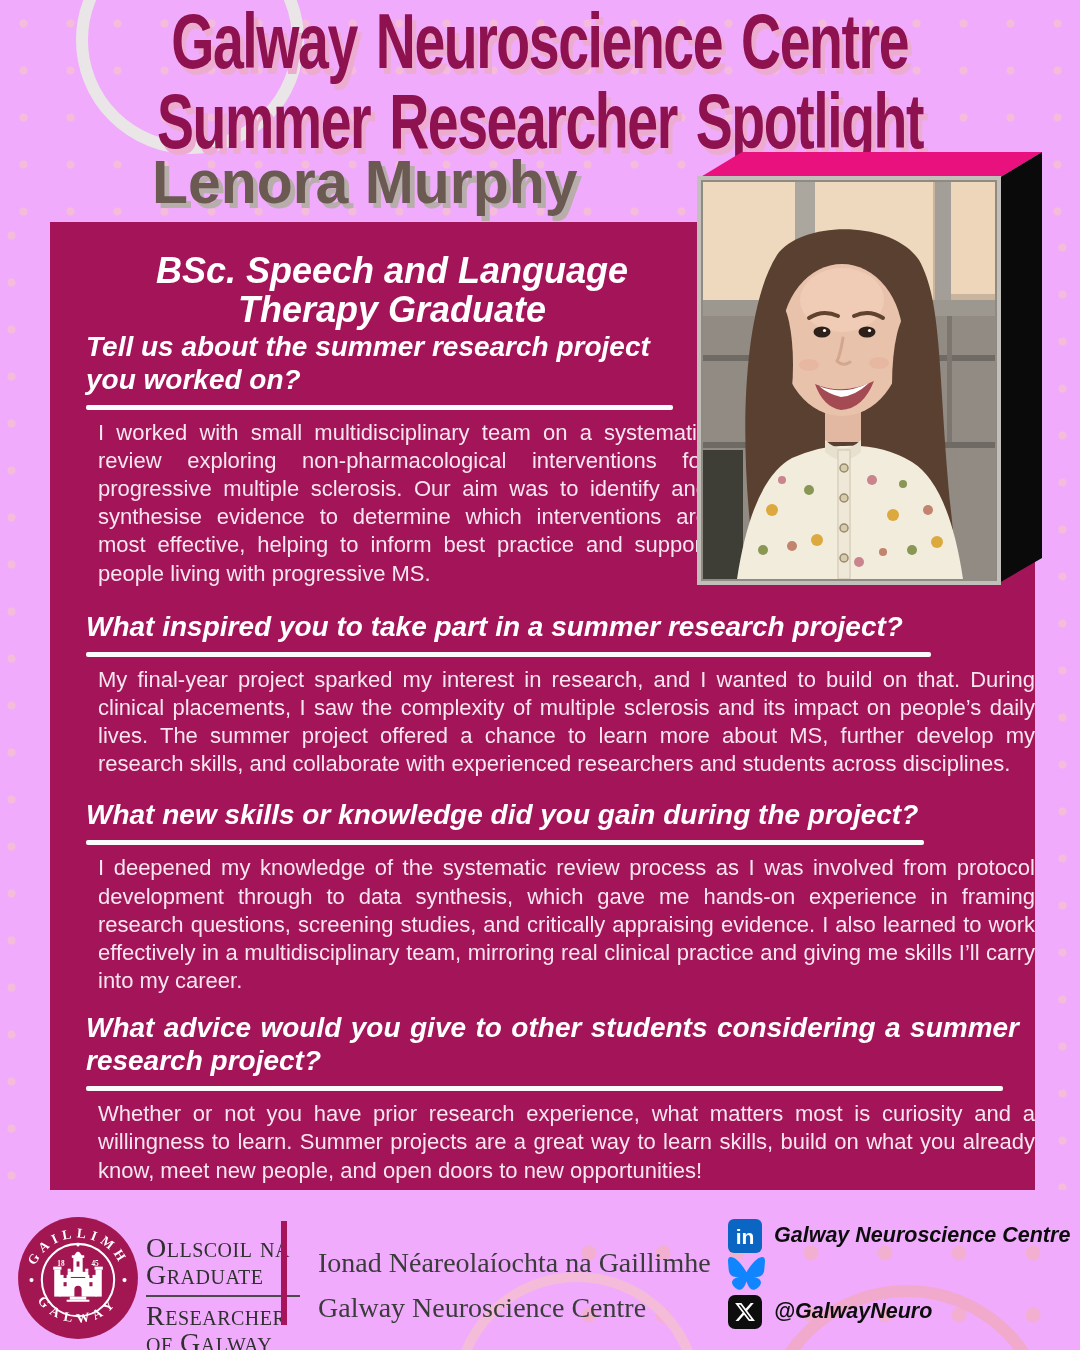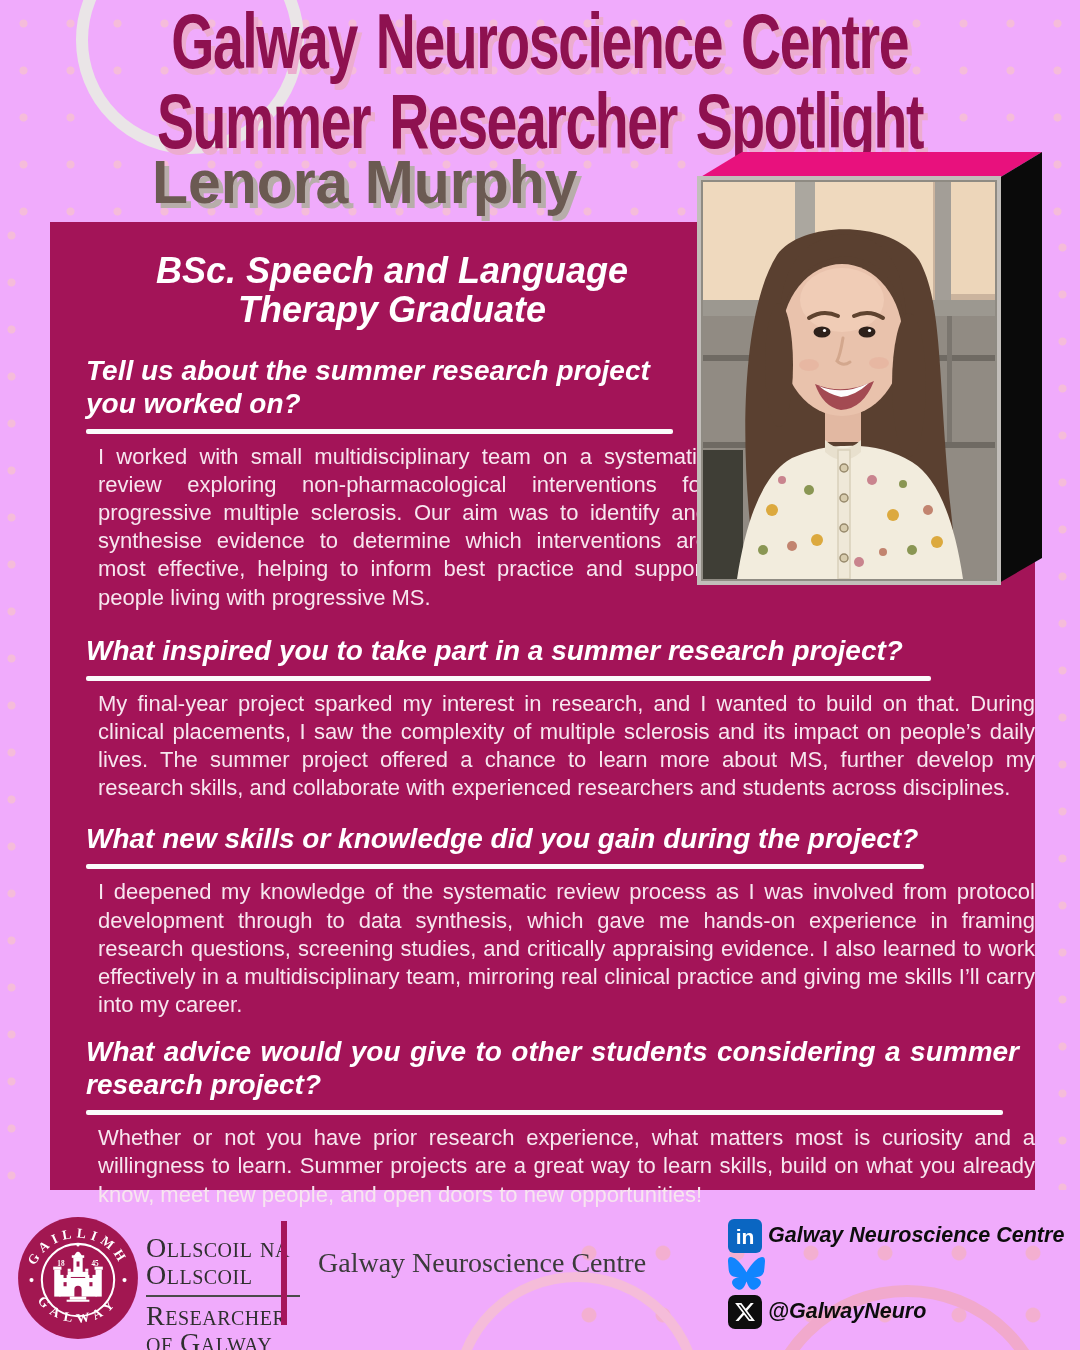--- a/index.html
+++ b/index.html
@@ -29,21 +29,21 @@
   .name{position:absolute;left:152px;top:146px;z-index:2;font-size:62px;font-weight:bold;
         color:#6B5A52;text-shadow:5px 5px 0 #B7ADAA;transform:scaleX(0.95);transform-origin:0 0;
         white-space:nowrap;}
 
   
   .card{position:absolute;left:50px;top:222px;width:985px;height:968px;background:#A31458;
         z-index:2;box-sizing:border-box;padding:24px 24px 0 36px;color:#fff;}
   .degree{width:612px;text-align:center;font-size:36px;font-style:italic;font-weight:bold;
           line-height:1.08;margin:6px 0 0 0;}
   .q{font-size:28px;font-style:italic;font-weight:bold;line-height:1.18;margin:0;}
-  .q1{width:615px;margin-top:24px;}
+  .q1{width:615px;}
   .q2{width:935px;margin-top:22px;}
   .q3{width:935px;margin-top:20px;}
   .q4{width:933px;margin-top:16px;text-align:justify;}
   .rule{height:5px;background:#FBFBFB;border-radius:2px;margin-top:9px;}
   .r1{width:587px;}.r2{width:845px;}.r3{width:838px;}.r4{width:917px;}
   .a{font-size:22px;line-height:1.28;text-align:justify;color:#F7E6EF;margin:9px 0 0 12px;}
   .a1{width:610px;}.a2{width:937px;}.a3{width:937px;}.a4{width:937px;}
 
   
   .photo-box{position:absolute;left:697px;top:150px;width:346px;height:435px;z-index:3;}
@@ -51,21 +51,21 @@
   
   .crest{position:absolute;left:16px;top:1216px;width:124px;height:124px;z-index:2;}
   .wordmark{position:absolute;left:146px;top:1234px;z-index:2;color:#2F2F2F;
             font-family:"Liberation Serif",serif;font-variant:small-caps;}
   .wm-line{font-size:28px;line-height:27px;letter-spacing:0.5px;}
   .wm-rule{width:154px;height:2px;background:#4A4A4A;margin:7px 0 5px 0;}
   .v-divider{position:absolute;left:281px;top:1221px;width:6px;height:104px;background:#A6155B;z-index:2;}
   .centre{position:absolute;left:318px;top:1240px;z-index:2;font-family:"Liberation Serif",serif;
           font-size:28px;color:#3B3B3B;line-height:45px;}
   .social{position:absolute;left:728px;top:1218px;z-index:2;display:flex;flex-direction:column;gap:3px;}
-  .social-row{display:flex;align-items:center;gap:6px;height:35px;}
+  .social-row{display:flex;align-items:center;gap:12px;height:35px;}
   .social-row svg{flex:0 0 auto;}
   .handle{font-size:21.5px;font-weight:bold;font-style:italic;color:#0D0D0D;white-space:nowrap;}
 </style>
 </head>
 <body>
 
 <div class="canvas">
 
   <div class="dots dots-top"></div>
   <div class="dots dots-left"></div>
@@ -219,29 +219,30 @@
     <text font-size="13" font-weight="bold" fill="#FFFFFF" letter-spacing="4.5" font-family="Liberation Serif, serif">
       <textPath href="#arcT" startOffset="50%" text-anchor="middle">GAILLIMH</textPath>
     </text>
     <text font-size="13" font-weight="bold" fill="#FFFFFF" letter-spacing="6" font-family="Liberation Serif, serif">
       <textPath href="#arcB" startOffset="50%" text-anchor="middle">GALWAY</textPath>
     </text>
   </svg>
 
   <div class="wordmark">
     <div class="wm-line">Ollscoil na</div>
-    <div class="wm-line">Ollscoil</div>
+    <div class="wm-line">Graduate</div>
     <div class="wm-rule"></div>
     <div class="wm-line">Researcher</div>
     <div class="wm-line">of Galway</div>
   </div>
 
   <div class="v-divider"></div>
 
   <div class="centre">
+    <div>Ionad Néareolaíochta na Gaillimhe</div>
     <div>Galway Neuroscience Centre</div>
   </div>
 
   <div class="social">
     <div class="social-row">
       <svg width="34" height="34" viewBox="0 0 34 34">
         <rect width="34" height="34" rx="6" fill="#0A66C2"></rect>
         <text x="17" y="25" font-size="21" font-weight="bold" fill="#FFFFFF" text-anchor="middle" font-family="Liberation Sans, sans-serif">in</text>
       </svg>
       <span class="handle">Galway Neuroscience Centre</span>

